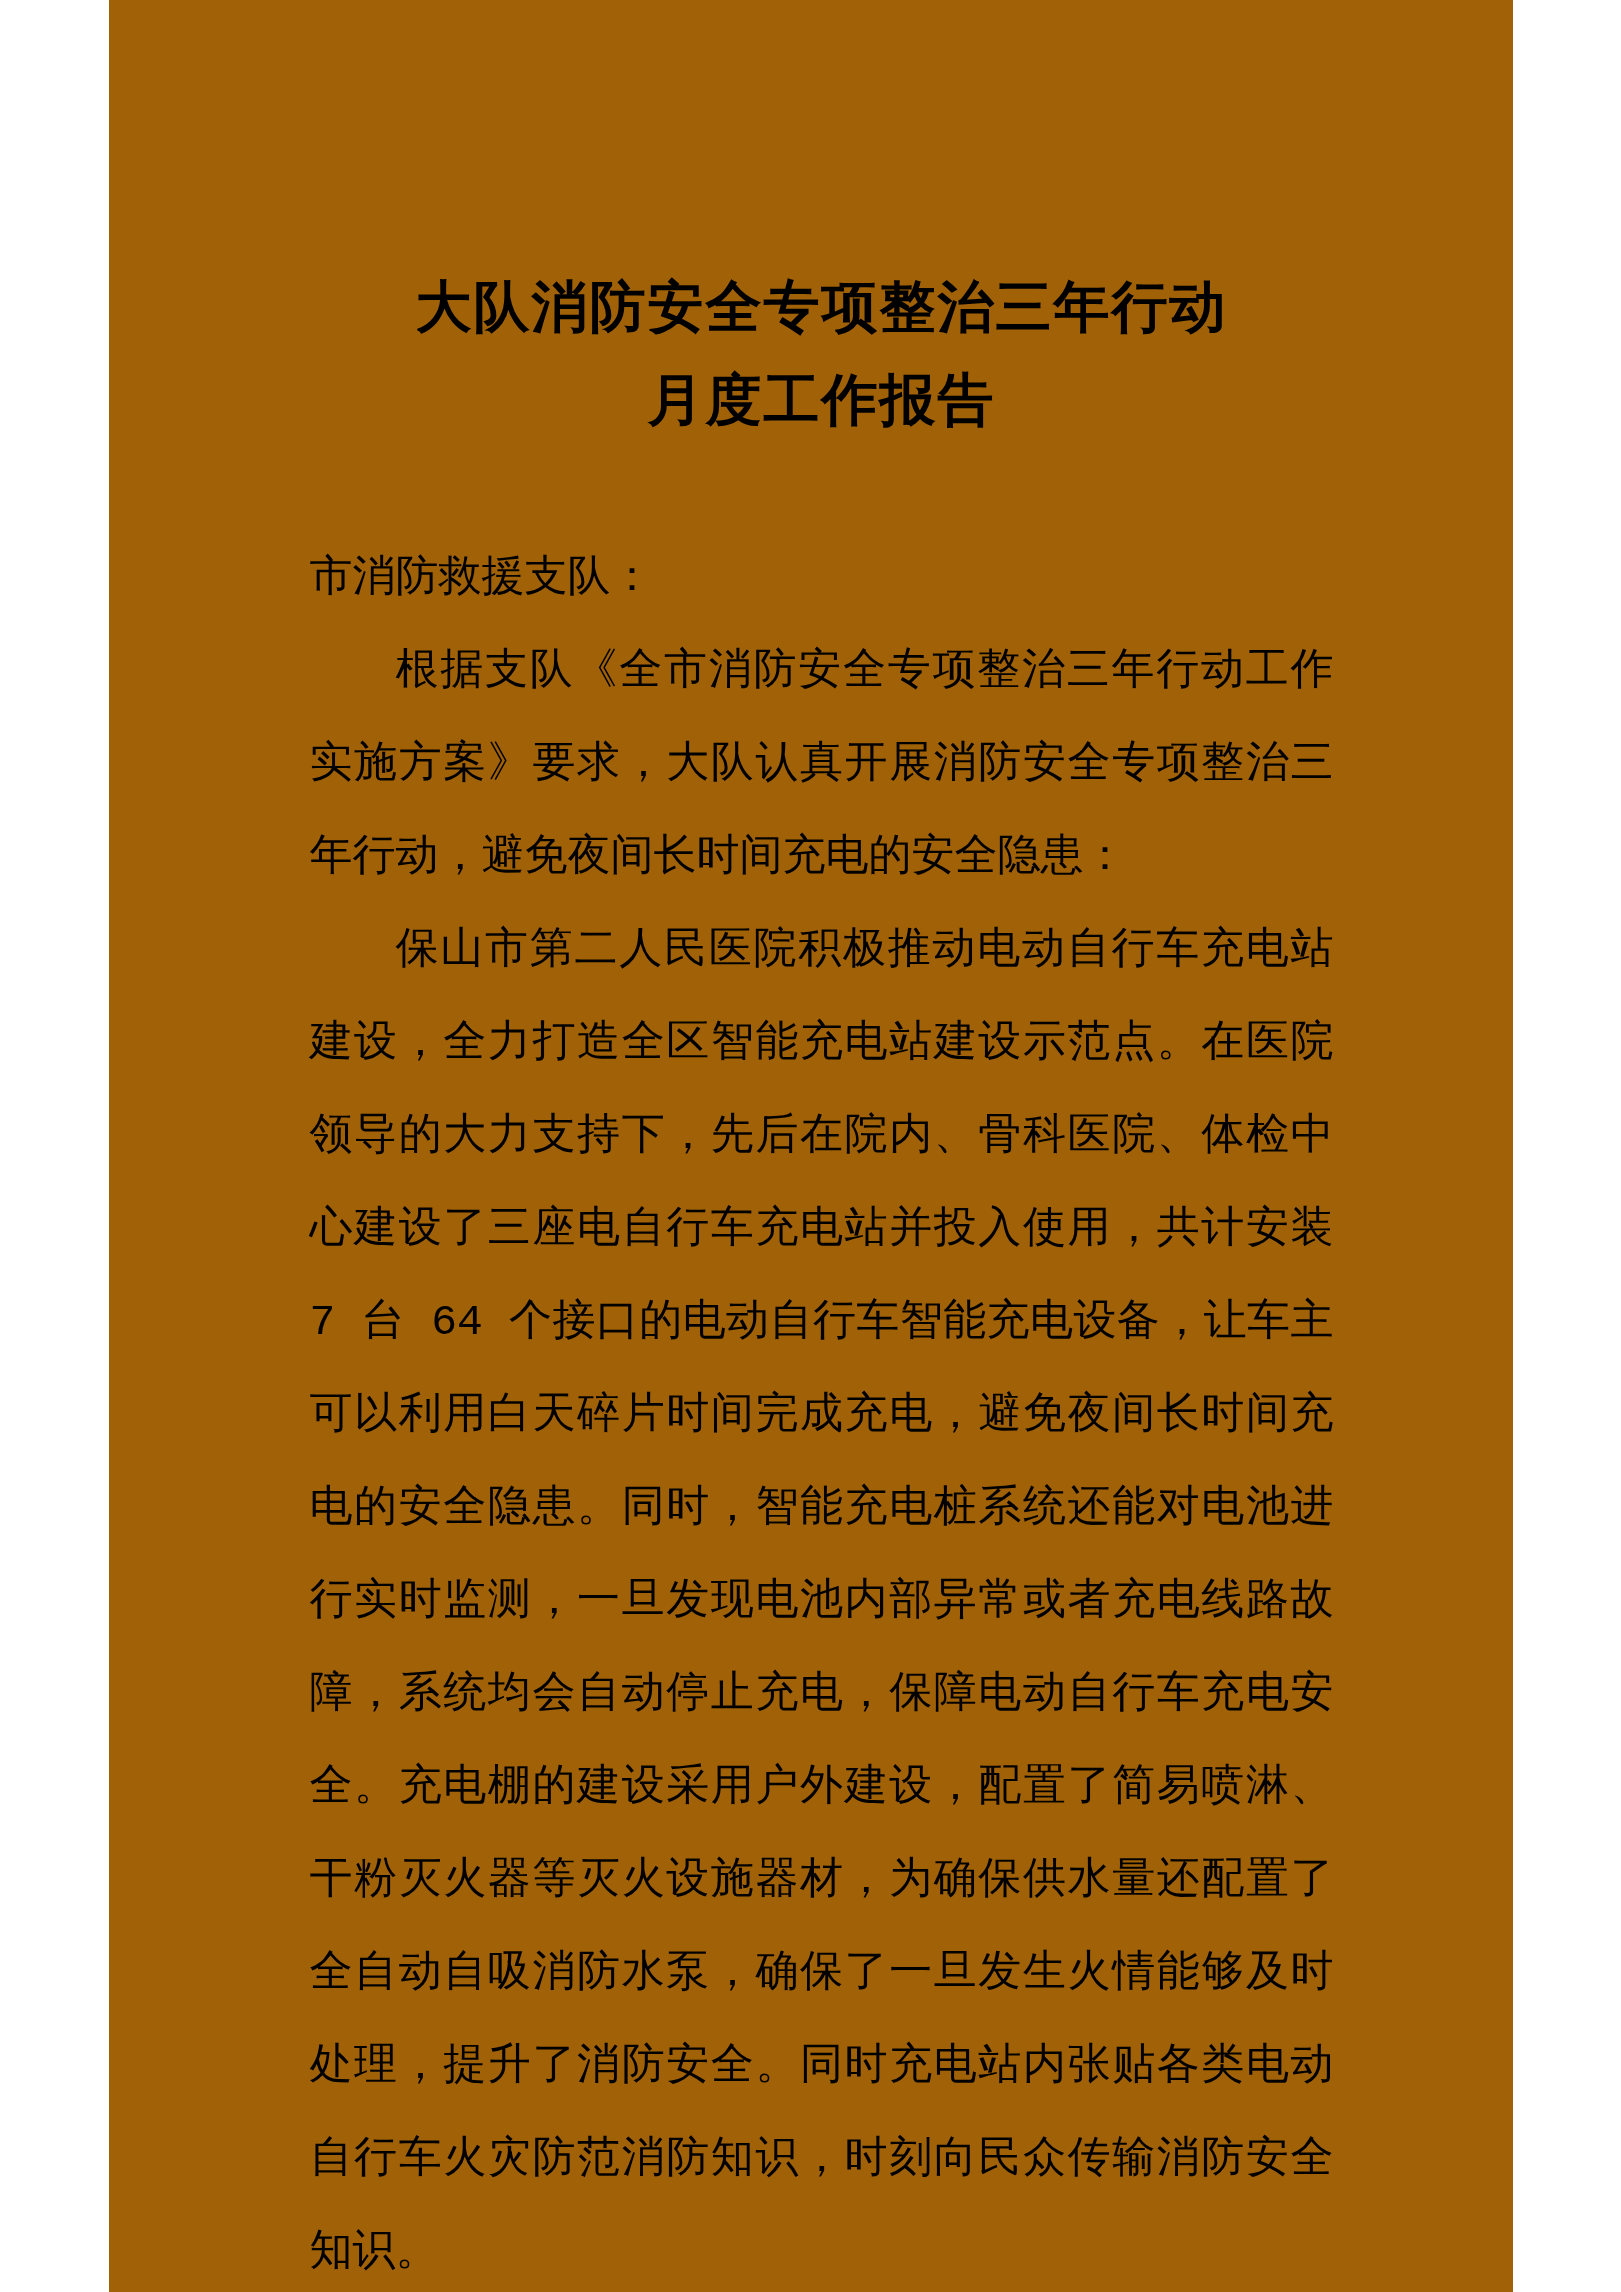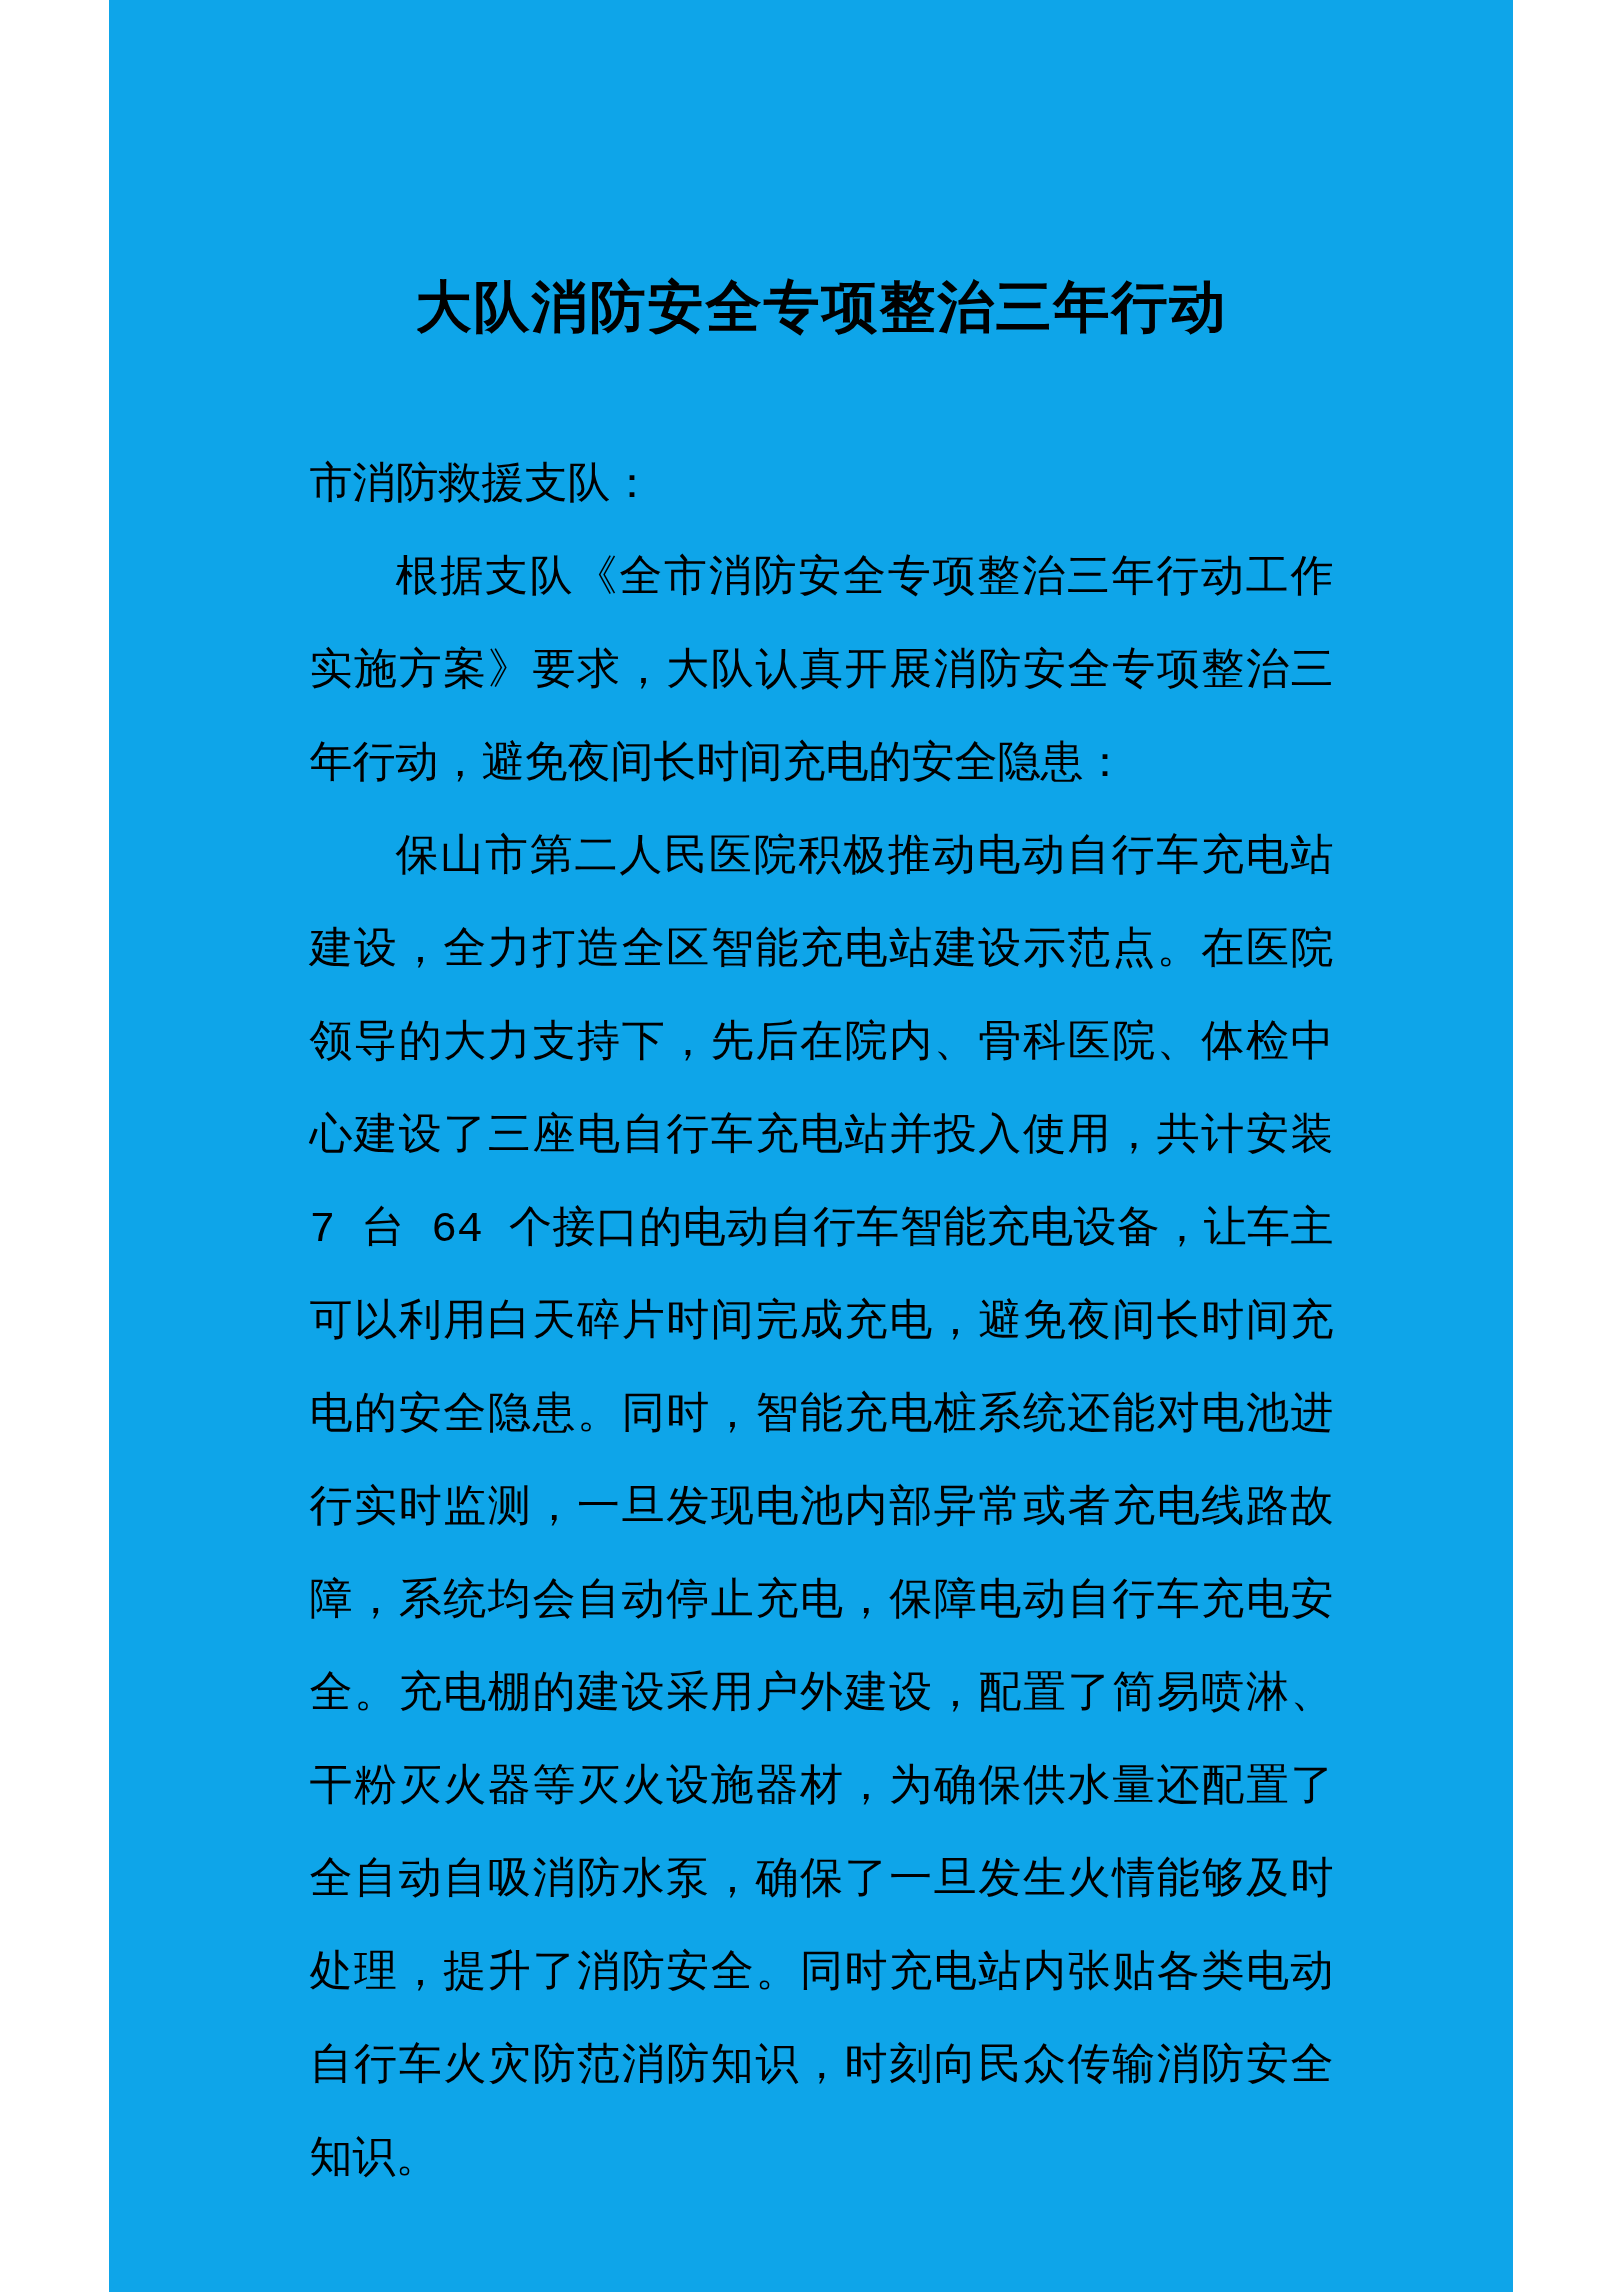--- a/index.html
+++ b/index.html
@@ -5,21 +5,21 @@
   html, body {
     margin: 0;
     padding: 0;
     background: #ffffff;
   }
   .page {
     position: relative;
     width: 1404px;
     height: 2293px;
     margin: 0 auto;
-    background: #0ea5e9;
+    background: #a16207;
     color: #000000;
     font-family: "Liberation Sans", sans-serif;
     overflow: hidden;
   }
   .content {
     position: absolute;
     left: 201px;
     right: 179px;
     top: 0;
   }
@@ -49,20 +49,21 @@
   }
 </style>
 </head>
 <body>
 
 <div class="page">
   <div class="content">
 
     <div class="doc-title">
       <div>大队消防安全专项整治三年行动</div>
+      <div>月度工作报告</div>
     </div>
 
     <div class="body-block">
       <p class="para">市消防救援支队：</p>
 
       <p class="para indent">根据支队《全市消防安全专项整治三年行动工作实施方案》要求，大队认真开展消防安全专项整治三年行动，避免夜间长时间充电的安全隐患：</p>
 
 
       <p class="para indent">保山市第二人民医院积极推动电动自行车充电站建设，全力打造全区智能充电站建设示范点。在医院领导的大力支持下，先后在院内、骨科医院、体检中心建设了三座电自行车充电站并投入使用，共计安装 7 台 64 个接口的电动自行车智能充电设备，让车主可以利用白天碎片时间完成充电，避免夜间长时间充电的安全隐患。同时，智能充电桩系统还能对电池进行实时监测，一旦发现电池内部异常或者充电线路故障，系统均会自动停止充电，保障电动自行车充电安全。充电棚的建设采用户外建设，配置了简易喷淋、干粉灭火器等灭火设施器材，为确保供水量还配置了全自动自吸消防水泵，确保了一旦发生火情能够及时处理，提升了消防安全。同时充电站内张贴各类电动自行车火灾防范消防知识，时刻向民众传输消防安全知识。</p>
     </div>

